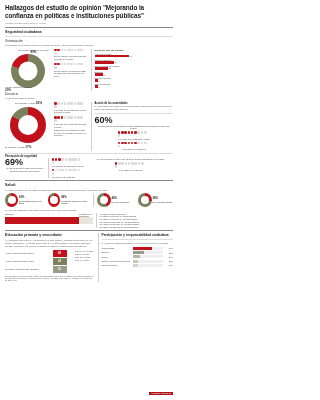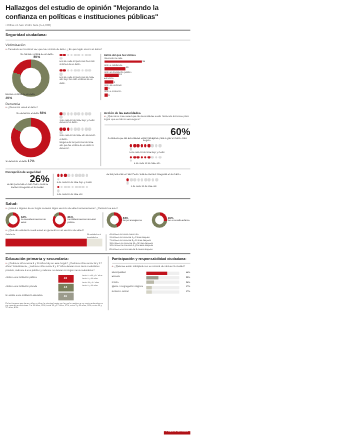--- a/index.html
+++ b/index.html
@@ -40,21 +40,21 @@
     position:absolute; font-size:2.2px; line-height:2.6px; color:#333;
   }
   .donut-label b { font-size:3px; }
 
   
   .dots { display:flex; flex-wrap:wrap; width:32px; gap:0.7px; }
   .dot { width:2.6px; height:2.6px; border-radius:50%; background:#d9d9d9; }
   .dot.on { background:#c1121c; }
   .dots-cap { font-size:2.1px; line-height:2.6px; color:#444; margin-top:1px; }
 
-  .bigstat { font-size:9px; font-weight:bold; color:#1a1a1a; text-align:right; line-height:9px; }
+  .bigstat { font-size:9px; font-weight:bold; color:#1a1a1a; text-align:left; line-height:9px; }
   .bigstat-cap { font-size:2.2px; line-height:2.7px; color:#444; text-align:center; }
 
   
   .hb-row { margin-bottom:1.2px; }
   .hb-lab { font-size:2.1px; color:#444; line-height:2.5px; }
   .hb-track { height:2.4px; background:transparent; display:flex; align-items:center; gap:1px; }
   .hb-fill { height:2.4px; background:#c1121c; }
   .hb-val { font-size:2px; color:#333; }
 
   .vdiv { width:0.5px; background:#cfcfcf; align-self:stretch; }
@@ -269,21 +269,21 @@
       <div class="dots-cap" style="text-align:center;">6 de cada 10 de NSE alto</div>
     </div>
   </div>
 
   <div class="rule thin" style="margin-top:1.5px;"></div>
   <div class="cols">
     <div class="col" style="flex:1;">
       <div style="font-size:2.7px;font-weight:bold;color:#1a1a1a;">Percepción de seguridad</div>
       <div class="cols">
         <div class="col" style="flex:0 0 40px;">
-          <div class="bigstat">26%</div>
+          <div class="bigstat">69%</div>
           <div class="bigstat-cap">de las personas en San Pedro Sula se sienten inseguras en la ciudad.</div>
         </div>
         <div class="vdiv"></div>
         <div class="col" style="flex:0 0 34px;">
           <div class="dots">
             <div class="dot on"></div>
               <div class="dot on"></div>
               <div class="dot on"></div>
               <div class="dot"></div>
               <div class="dot"></div>

